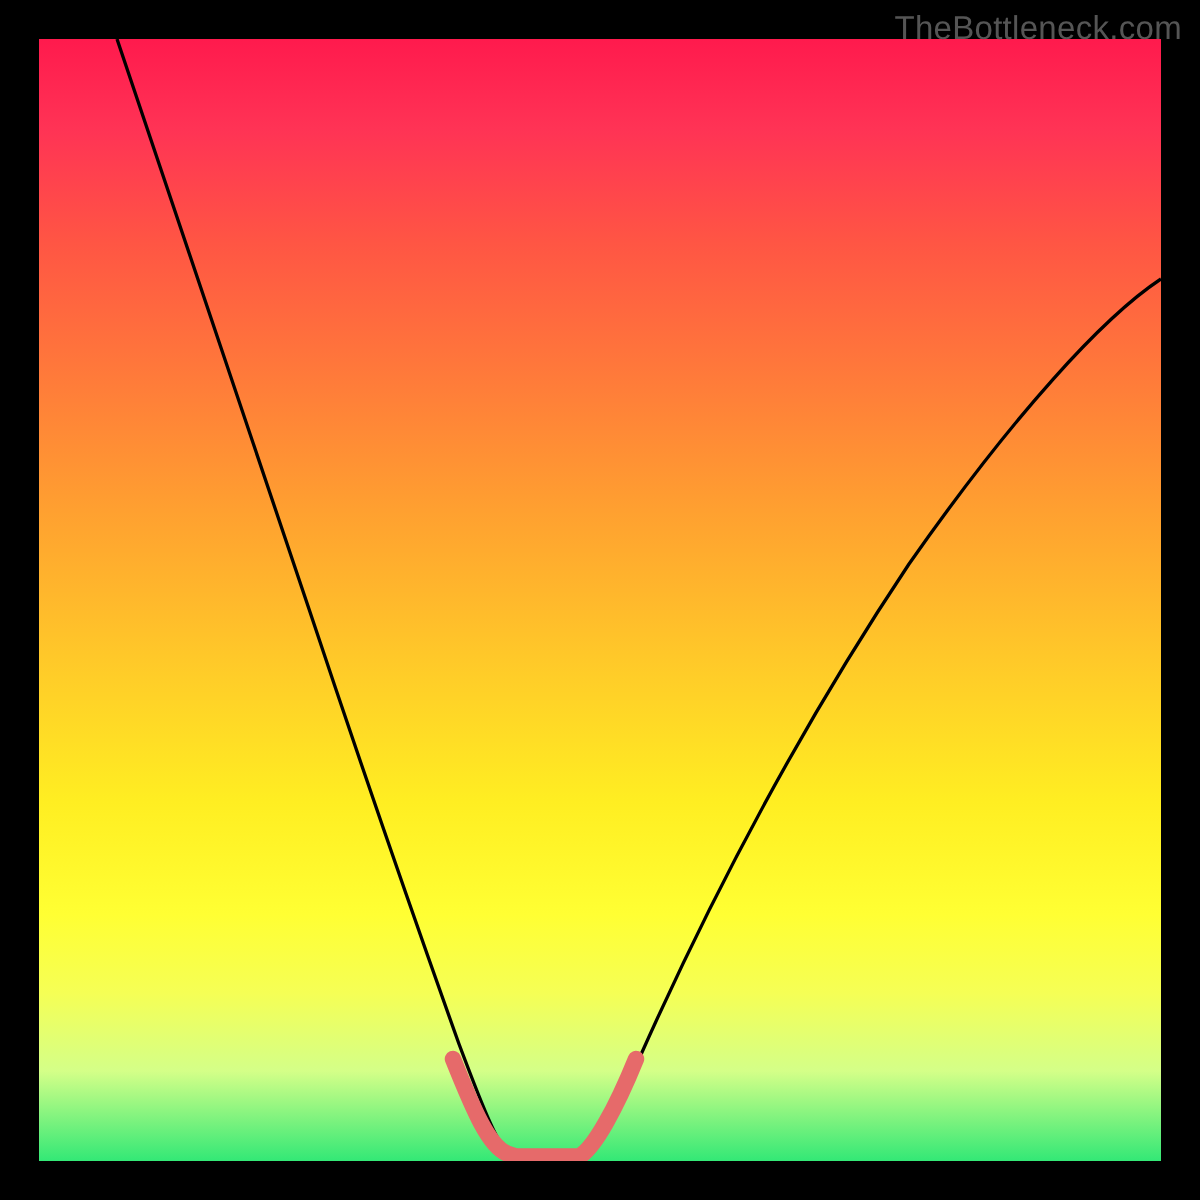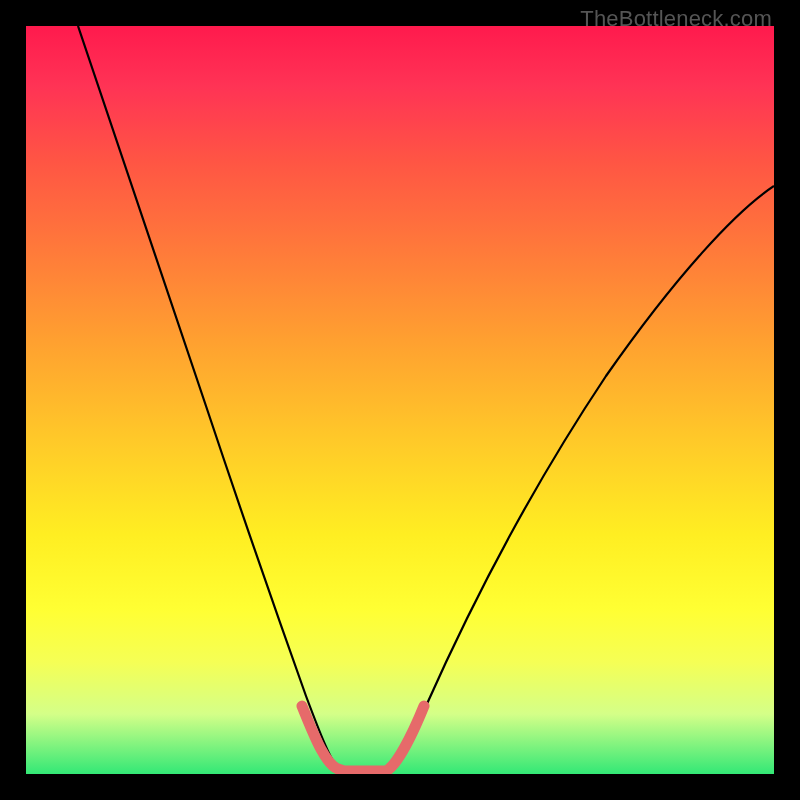--- a/index.html
+++ b/index.html
@@ -33,21 +33,21 @@
       #ffee22 68%,
       #ffff33 78%,
       #f5ff55 85%,
       #d4ff88 92%,
       #33e876 100%
     );
   }
   .watermark {
     position: absolute;
     top: 6px;
-    right: 28px;
+    right: 12px;
     color: #555;
     font-size: 22px;
     font-weight: 500;
     z-index: 10;
     letter-spacing: 0.2px;
   }
   svg.curves {
     position: absolute;
     left: 0;
     top: 0;

